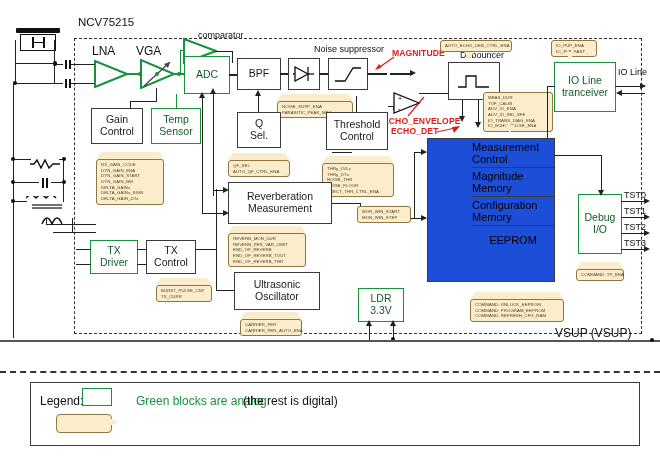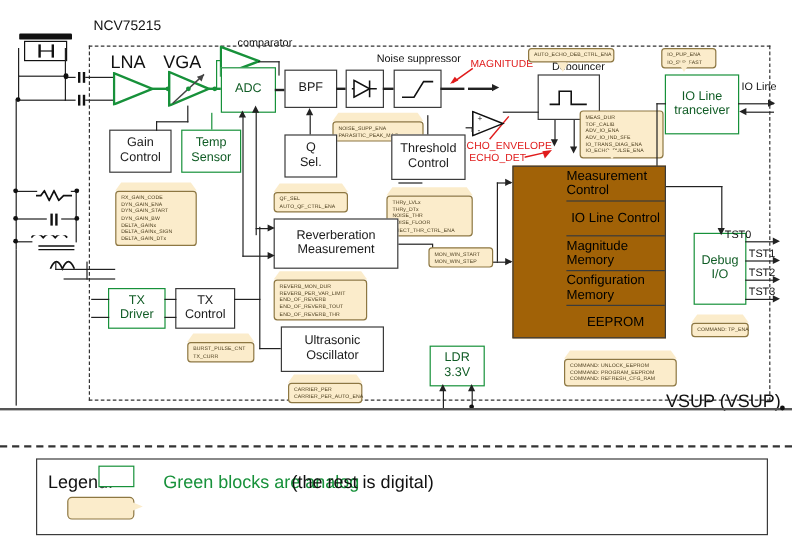--- a/index.html
+++ b/index.html
@@ -10,21 +10,21 @@
 
   
   .blk{background:#fff;border:1.4px solid #3b3b3b;display:flex;align-items:center;
        justify-content:center;text-align:center;line-height:1.12;
        font-size:10.5px;color:#1a1a1a;}
   .blk.green{border:1.8px solid #17913a;}
   .blk.green .lbl{color:#105c25;}
   .lbl{display:block;}
 
   
-  .stack{border:1.6px solid #3b3b3b;background:#a16207;padding-left:44px;}
+  .stack{border:1.6px solid #3b3b3b;background:#1d4ed8;padding-left:44px;}
   .stack > div{border-bottom:1.4px solid #3b3b3b;display:flex;align-items:center;
        justify-content:center;font-size:11px;height:28px;}
   .stack > div:last-child{border-bottom:none;}
 
   
   .callout{background:#fbeccb;border:1px solid #8d7742;border-radius:3px;
        padding:2px 3px 2px 4px;font-size:4.3px;line-height:1.32;color:#4a3c1c;
        letter-spacing:.02em;white-space:nowrap;}
   .tail-up{border-left:5px solid transparent;border-right:5px solid transparent;
        border-bottom:7px solid #fbeccb;top:-6px;left:14px;}
@@ -39,23 +39,23 @@
   .arw{position:absolute;width:0;height:0;}
   .arw-r{border-top:3.4px solid transparent;border-bottom:3.4px solid transparent;border-left:6px solid #222;}
   .arw-l{border-top:3.4px solid transparent;border-bottom:3.4px solid transparent;border-right:6px solid #222;}
   .arw-u{border-left:3.4px solid transparent;border-right:3.4px solid transparent;border-bottom:6px solid #222;}
   .arw-d{border-left:3.4px solid transparent;border-right:3.4px solid transparent;border-top:6px solid #222;}
   .dot{position:absolute;width:4.4px;height:4.4px;border-radius:50%;background:#111;}
 
   
   .chip{border:1.6px dashed #333;}
   
-  .t{position:absolute;font-size:15px;color:#111;white-space:nowrap;}
+  .t{position:absolute;font-size:12px;color:#111;white-space:nowrap;}
   .t-green{color:#17913a;}
-  .t-red{color:#e01b1b;font-weight:normal;font-size:8.6px;letter-spacing:.01em;}
+  .t-red{color:#e01b1b;font-weight:bold;font-size:8.6px;letter-spacing:.01em;}
   .t-sm{font-size:9px;}
   .t-big{font-size:11.5px;}
 
   
   .legendbox{border:1.4px solid #3b3b3b;}
   .legend-sw-green{border:1.8px solid #17913a;background:#fff;}
   .legend-sw-call{background:#fbeccb;border:1px solid #8d7742;border-radius:4px;}
 </style>
 </head>
 <body>
@@ -363,23 +363,20 @@
   <div class="arw arw-d abs" style="left:475px;top:122px;"></div>
   <div class="w wh wk abs" style="left:547px;top:86px;width:8px;"></div>
   <div class="w wv wk abs" style="left:547px;top:86px;height:60px;"></div>
   <div class="w wh wk abs" style="left:547px;top:146px;width:0px;"></div>
 
   <div class="abs stack" style="left:427px;top:138px;width:128px;height:144px;">
     <div>
         <span>Measurement Control</span>
       </div>
     <div>
-        <span>IO Line Control</span>
-      </div>
-    <div>
         <span>Magnitude Memory</span>
       </div>
     <div>
         <span>Configuration Memory</span>
       </div>
     <div>
         <span>EEPROM</span>
       </div>
   </div>
 
@@ -412,21 +409,21 @@
       </div>
   </div>
   <div class="w wv wk abs" style="left:601px;top:155px;height:38px;"></div>
   <div class="w wh wk abs" style="left:555px;top:155px;width:47px;"></div>
   <div class="arw arw-d abs" style="left:598px;top:190px;"></div>
   <div class="abs" style="left:576px;top:262px;width:48px;">
     <div class="tail tail-up" style="left:16px;"></div>
     <div class="callout">COMMAND: TP_ENA</div>
   </div>
 
-  <div class="t t-sm abs" style="left:604px;top:190px;">TST0</div>
+  <div class="t t-sm abs" style="left:624px;top:190px;">TST0</div>
   <div class="t t-sm abs" style="left:624px;top:206px;">TST1</div>
   <div class="t t-sm abs" style="left:624px;top:222px;">TST2</div>
   <div class="t t-sm abs" style="left:624px;top:238px;">TST3</div>
   <div class="w wh wk abs" style="left:621px;top:201px;width:26px;"></div>
   <div class="w wh wk abs" style="left:621px;top:217px;width:26px;"></div>
   <div class="w wh wk abs" style="left:621px;top:233px;width:26px;"></div>
   <div class="w wh wk abs" style="left:621px;top:249px;width:26px;"></div>
   <div class="arw arw-r abs" style="left:644px;top:197.8px;"></div>
   <div class="arw arw-r abs" style="left:644px;top:213.8px;"></div>
   <div class="arw arw-r abs" style="left:644px;top:229.8px;"></div>

